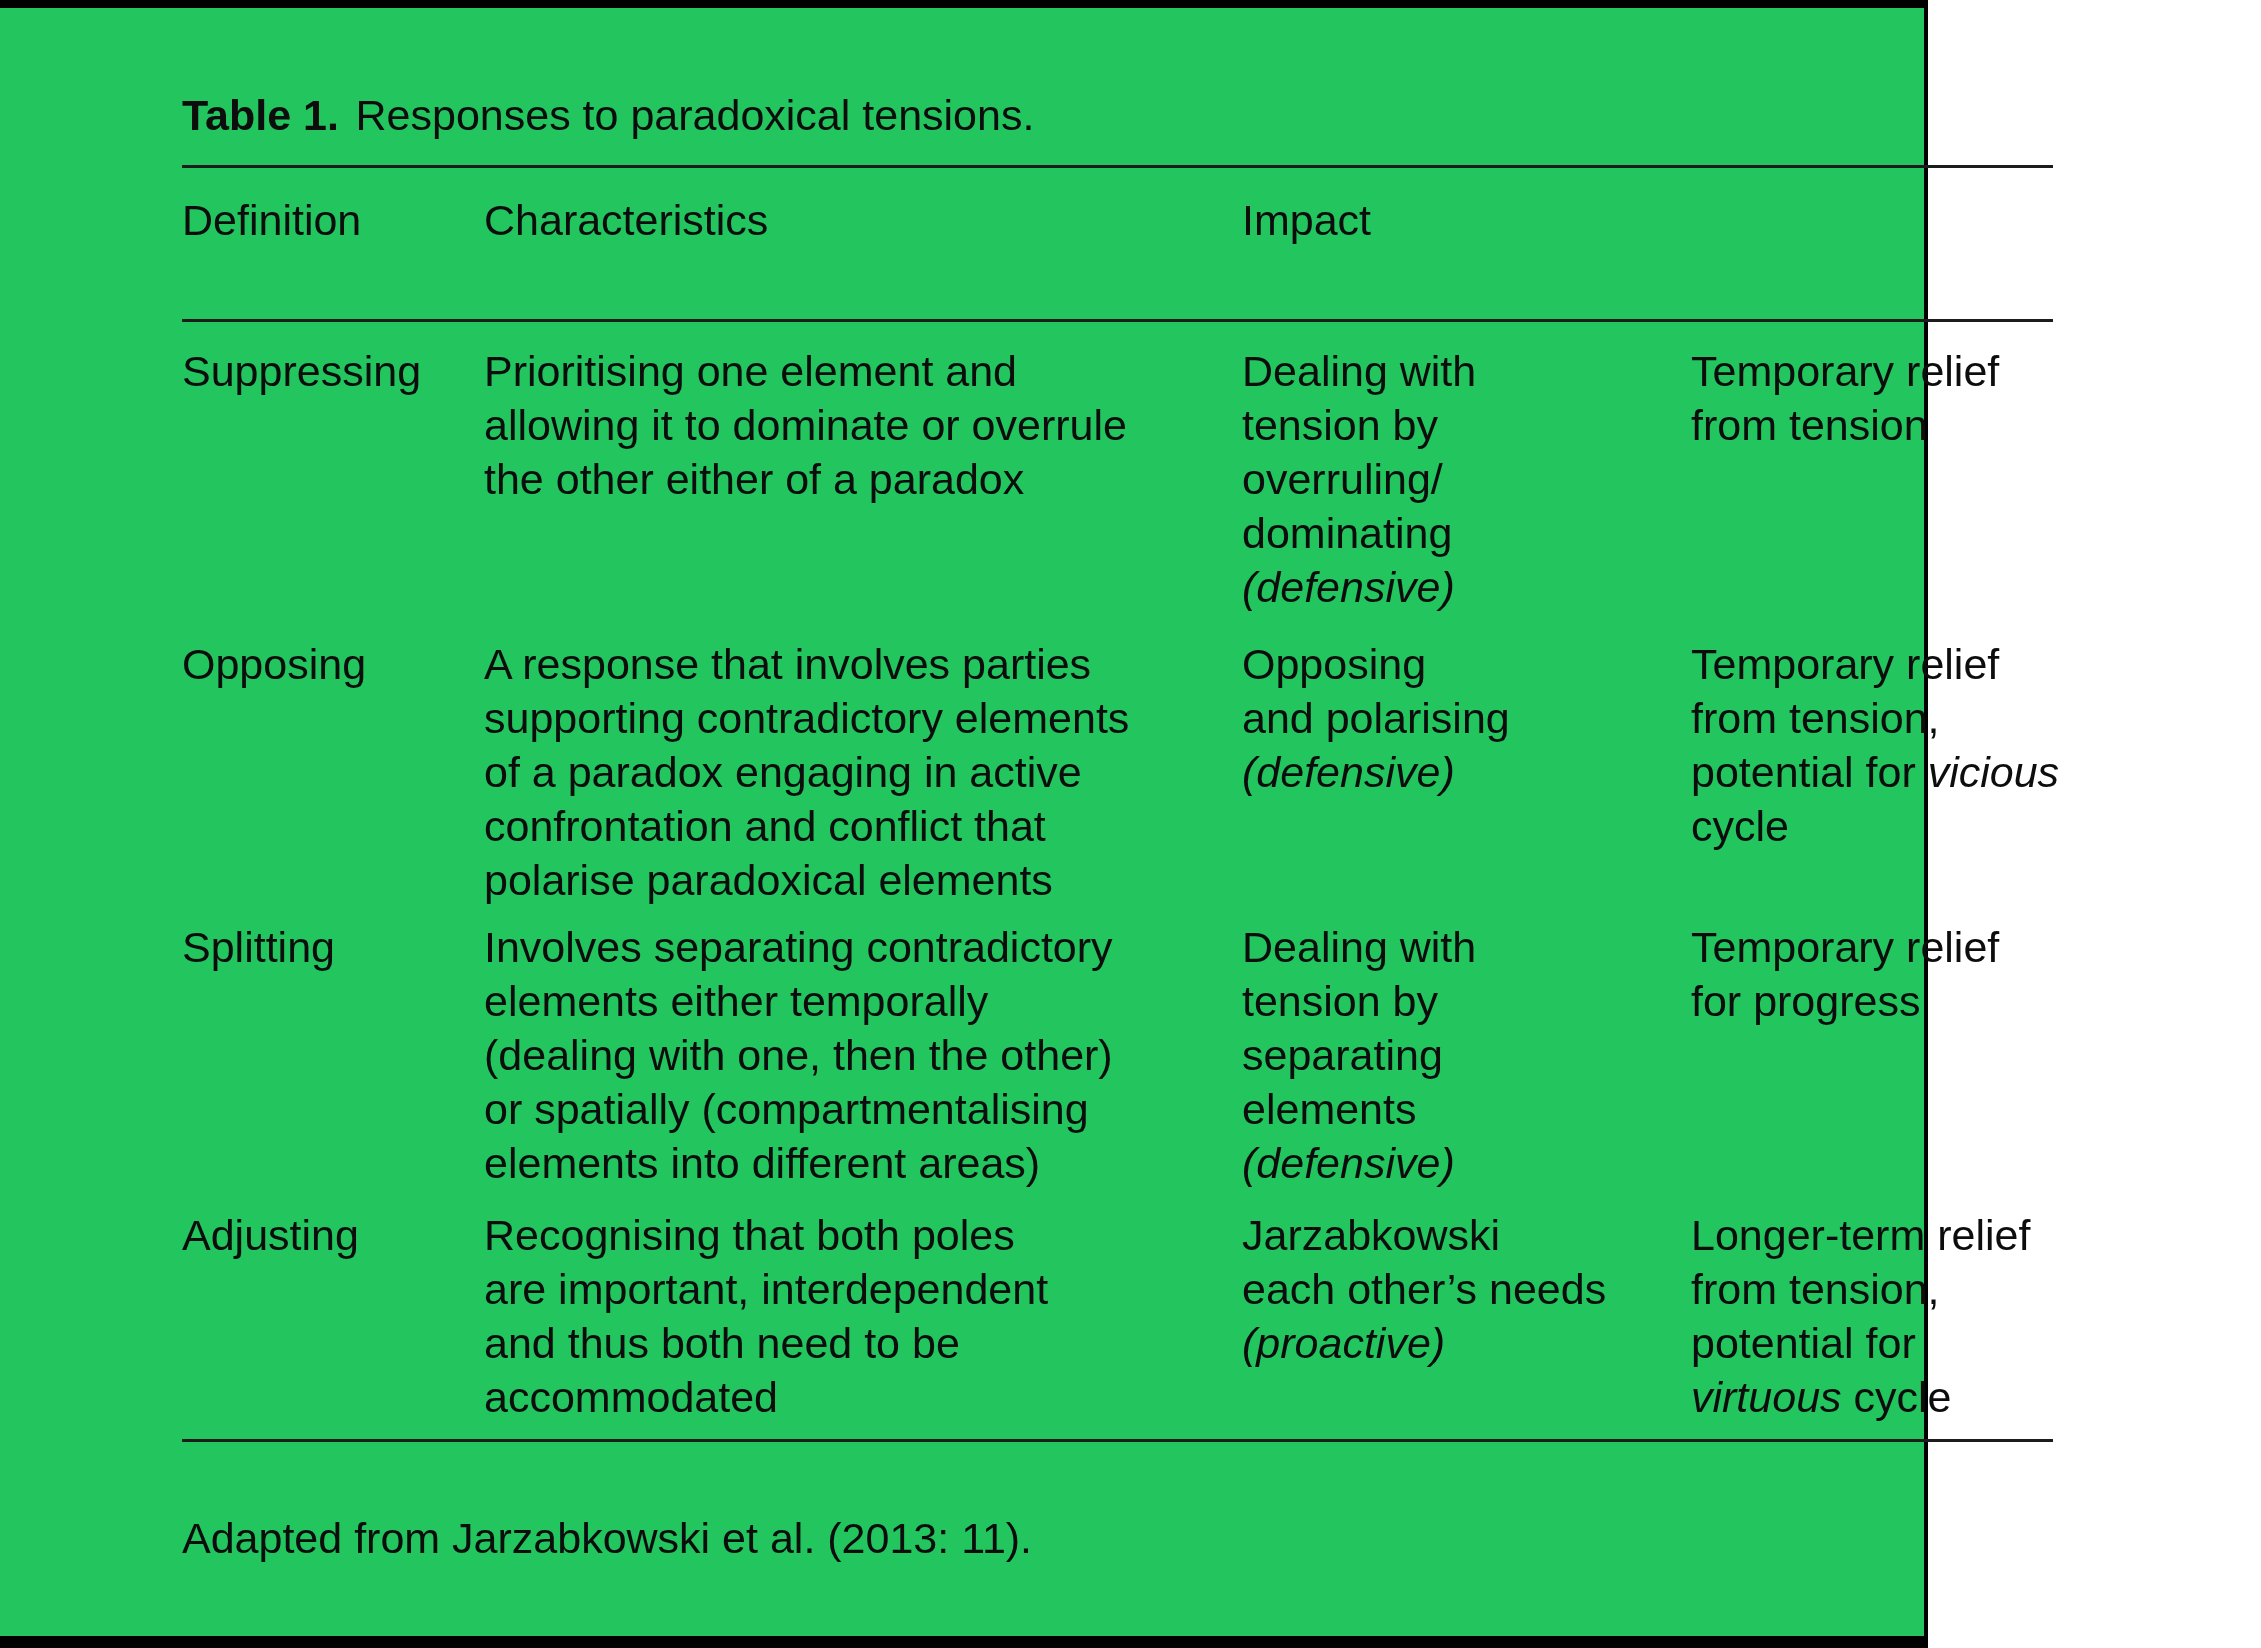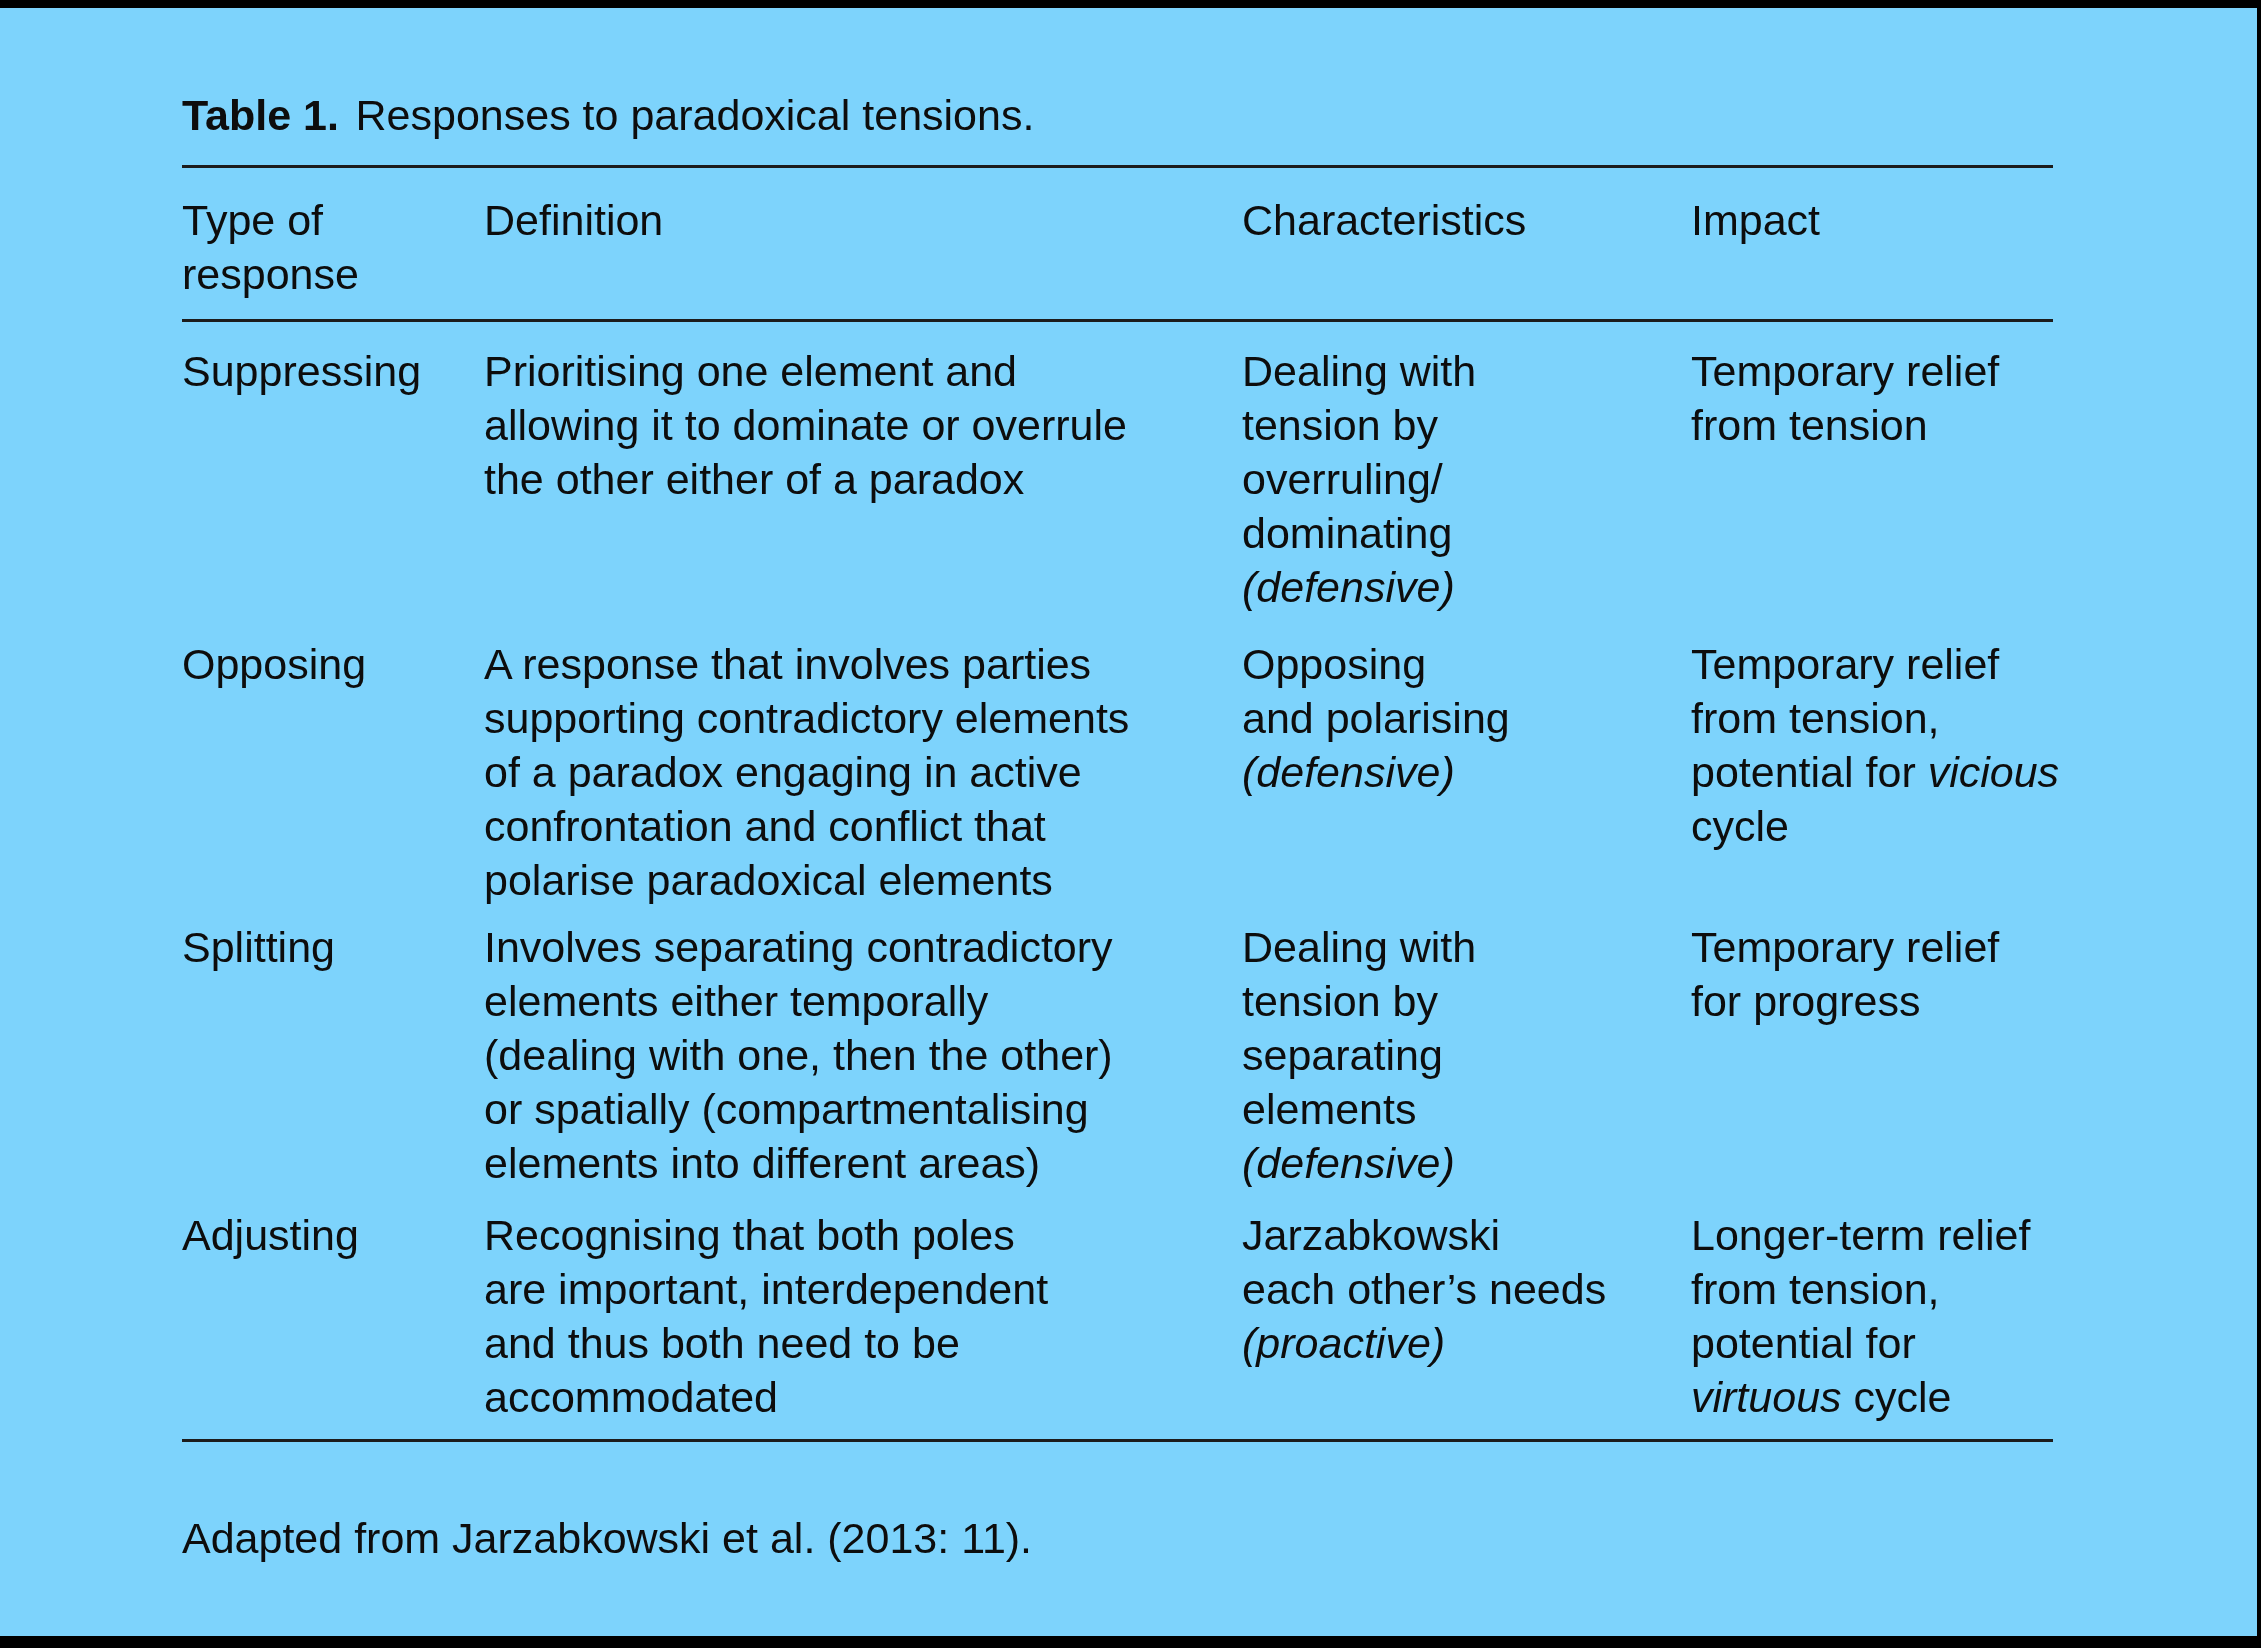--- a/index.html
+++ b/index.html
@@ -3,21 +3,21 @@
 <meta charset="utf-8">
 <style>
   html, body { margin: 0; padding: 0; }
   body {
     width: 2261px; height: 1648px;
     background: #ffffff;
     font-family: "Liberation Sans", sans-serif;
     color: #0d0d0d;
     overflow: hidden;
   }
-  .page { position: relative; width: 2261px; height: 1648px; background: #7dd3fc; }
+  .page { position: relative; width: 1928px; height: 1648px; background: #22c55e; }
 
   .bar { position: absolute; left: 0; width: 100%; background: #000; }
   .bar.top { top: 0; height: 7.5px; }
   .bar.bottom { bottom: 0; height: 11.6px; }
   .edge-right { position: absolute; top: 0; right: 0; width: 4.2px; height: 100%; background: #000; }
 
   .content { position: absolute; left: 182px; top: 0; width: 1871px; height: 100%; }
 
   .caption {
     position: absolute; top: 88px; left: 0;
@@ -55,24 +55,20 @@
   <div class="edge-right"></div>
 
   <div class="content">
     <div class="caption">
       <span class="cap-label">Table 1.</span><span class="cap-text">Responses to paradoxical tensions.</span>
     </div>
 
     <div class="rule rule-top"></div>
 
     <div class="grid thead" id="thead">
-        <div class="cell">
-          <div class="line"><span>Type of</span></div>
-          <div class="line"><span>response</span></div>
-        </div>
         <div class="cell">
           <div class="line"><span>Definition</span></div>
         </div>
         <div class="cell">
           <div class="line"><span>Characteristics</span></div>
         </div>
         <div class="cell">
           <div class="line"><span>Impact</span></div>
         </div>
       </div>

